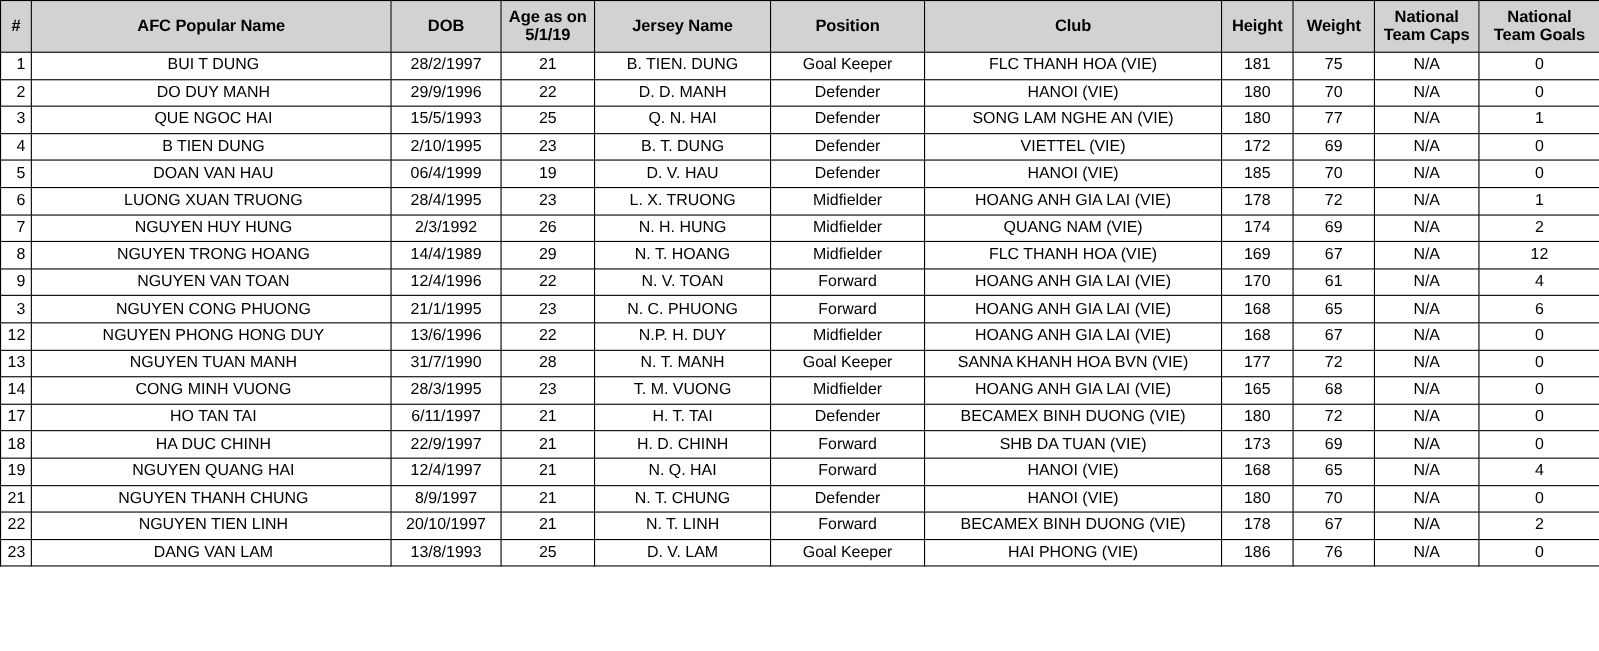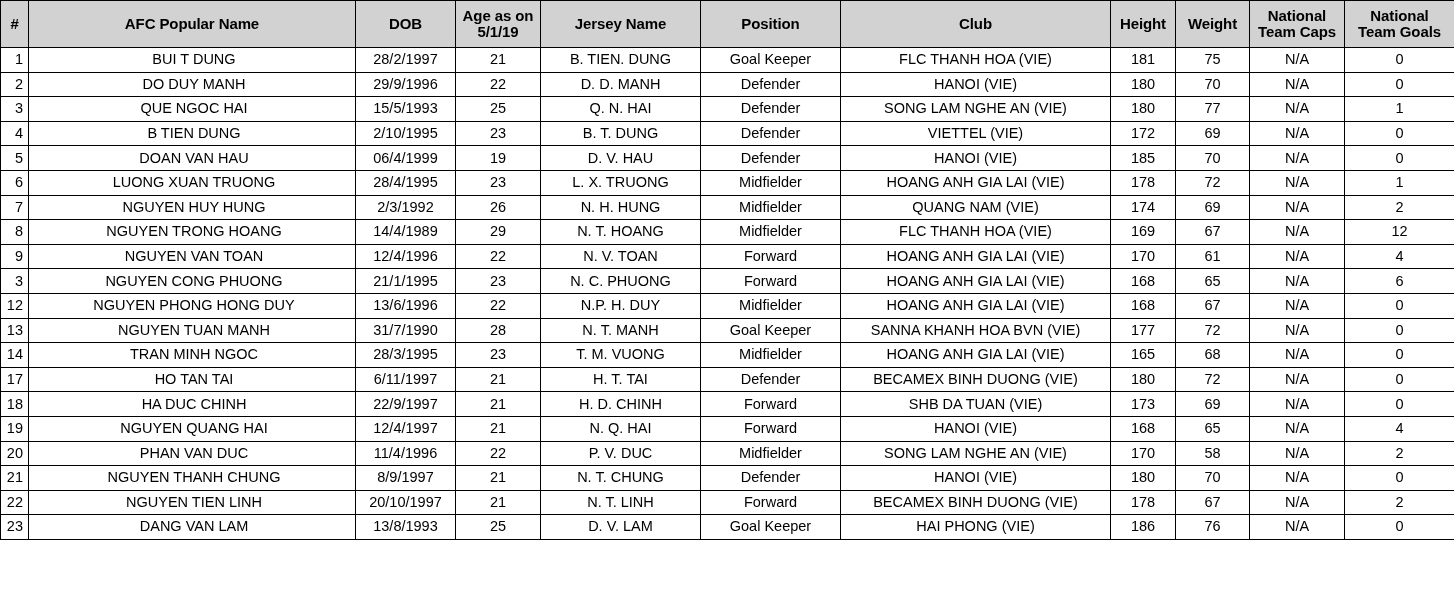--- a/index.html
+++ b/index.html
@@ -281,21 +281,21 @@
         <td class="col-jersey">N. T. MANH</td>
         <td class="col-pos">Goal Keeper</td>
         <td class="col-club">SANNA KHANH HOA BVN (VIE)</td>
         <td class="col-height">177</td>
         <td class="col-weight">72</td>
         <td class="col-caps">N/A</td>
         <td class="col-goals">0</td>
       </tr>
       <tr>
         <td class="col-idx">14</td>
-        <td class="col-name">TRAN MINH NGOC</td>
+        <td class="col-name">CONG MINH VUONG</td>
         <td class="col-dob">28/3/1995</td>
         <td class="col-age">23</td>
         <td class="col-jersey">T. M. VUONG</td>
         <td class="col-pos">Midfielder</td>
         <td class="col-club">HOANG ANH GIA LAI (VIE)</td>
         <td class="col-height">165</td>
         <td class="col-weight">68</td>
         <td class="col-caps">N/A</td>
         <td class="col-goals">0</td>
       </tr>
@@ -330,33 +330,20 @@
         <td class="col-name">NGUYEN QUANG HAI</td>
         <td class="col-dob">12/4/1997</td>
         <td class="col-age">21</td>
         <td class="col-jersey">N. Q. HAI</td>
         <td class="col-pos">Forward</td>
         <td class="col-club">HANOI (VIE)</td>
         <td class="col-height">168</td>
         <td class="col-weight">65</td>
         <td class="col-caps">N/A</td>
         <td class="col-goals">4</td>
-      </tr>
-      <tr>
-        <td class="col-idx">20</td>
-        <td class="col-name">PHAN VAN DUC</td>
-        <td class="col-dob">11/4/1996</td>
-        <td class="col-age">22</td>
-        <td class="col-jersey">P. V. DUC</td>
-        <td class="col-pos">Midfielder</td>
-        <td class="col-club">SONG LAM NGHE AN (VIE)</td>
-        <td class="col-height">170</td>
-        <td class="col-weight">58</td>
-        <td class="col-caps">N/A</td>
-        <td class="col-goals">2</td>
       </tr>
       <tr>
         <td class="col-idx">21</td>
         <td class="col-name">NGUYEN THANH CHUNG</td>
         <td class="col-dob">8/9/1997</td>
         <td class="col-age">21</td>
         <td class="col-jersey">N. T. CHUNG</td>
         <td class="col-pos">Defender</td>
         <td class="col-club">HANOI (VIE)</td>
         <td class="col-height">180</td>

